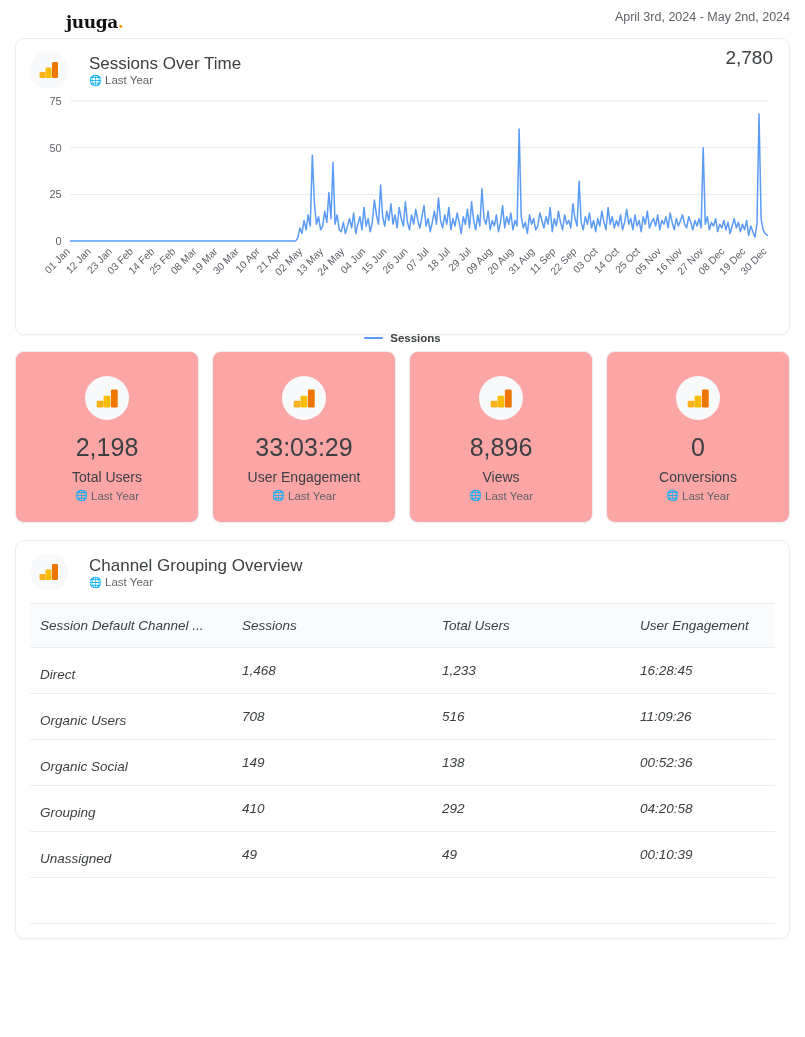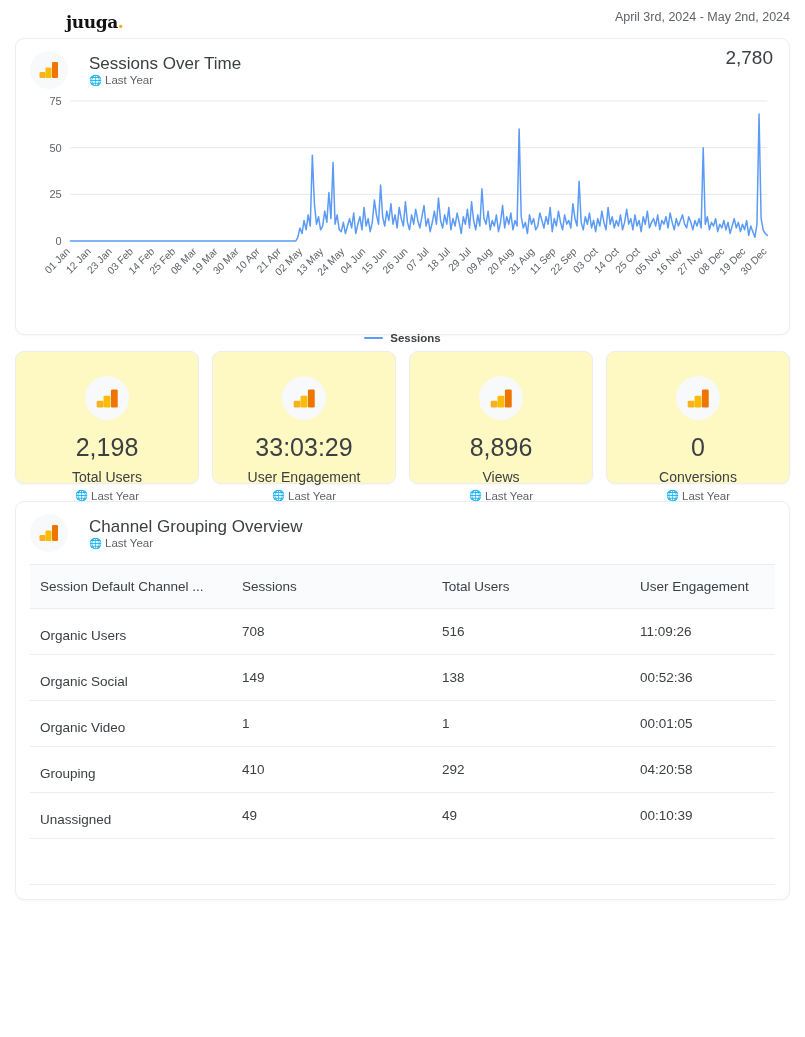--- a/index.html
+++ b/index.html
@@ -128,25 +128,25 @@
   }
 
   
   .kpi-row {
     display: flex;
     gap: 13px;
     margin: 0 15px 17px 15px;
   }
   .kpi-card {
     flex: 1 1 0;
-    background: #fef9c3;
+    background: #fca5a5;
     border: 1px solid #eceef0;
     border-radius: 9px;
     box-shadow: 0 1px 2px rgba(60,64,67,0.045);
-    height: 133px;
+    height: 172px;
     padding: 24px 8px 0 8px;
     display: flex;
     flex-direction: column;
     align-items: center;
   }
   .kpi-value {
     margin-top: 14px;
     font-size: 25px;
     color: #3c4043;
     line-height: 1.1;
@@ -166,20 +166,21 @@
     gap: 3px;
   }
 
   
   .table-card { padding: 12px 14px 14px 14px; margin-bottom: 18px; }
   .tbl {
     width: 100%;
     border-collapse: collapse;
     margin-top: 12px;
     table-layout: fixed;
+    font-style: italic;
   }
   .tbl thead th {
     background-color: #fafbfc;
     background-image: radial-gradient(#e8ebee 0.6px, transparent 0.6px);
     background-size: 4px 4px;
     font-weight: normal;
     font-size: 13.5px;
     color: #3c4043;
     text-align: left;
     padding: 14px 10px 14px 10px;
@@ -376,38 +377,38 @@
       <thead>
         <tr>
           <th class="c0">Session Default Channel ...</th>
           <th class="c1">Sessions</th>
           <th class="c2">Total Users</th>
           <th class="c3">User Engagement</th>
         </tr>
       </thead>
       <tbody id="tbl-body">
           <tr>
+            <td class="c0 dim">Direct</td>
+            <td class="c1">1,468</td>
+            <td class="c2">1,233</td>
+            <td class="c3">16:28:45</td>
+          </tr>
+          <tr>
             <td class="c0 dim">Organic Users</td>
             <td class="c1">708</td>
             <td class="c2">516</td>
             <td class="c3">11:09:26</td>
           </tr>
           <tr>
             <td class="c0 dim">Organic Social</td>
             <td class="c1">149</td>
             <td class="c2">138</td>
             <td class="c3">00:52:36</td>
           </tr>
           <tr>
-            <td class="c0 dim">Organic Video</td>
-            <td class="c1">1</td>
-            <td class="c2">1</td>
-            <td class="c3">00:01:05</td>
-          </tr>
-          <tr>
             <td class="c0 dim">Grouping</td>
             <td class="c1">410</td>
             <td class="c2">292</td>
             <td class="c3">04:20:58</td>
           </tr>
           <tr>
             <td class="c0 dim">Unassigned</td>
             <td class="c1">49</td>
             <td class="c2">49</td>
             <td class="c3">00:10:39</td>

